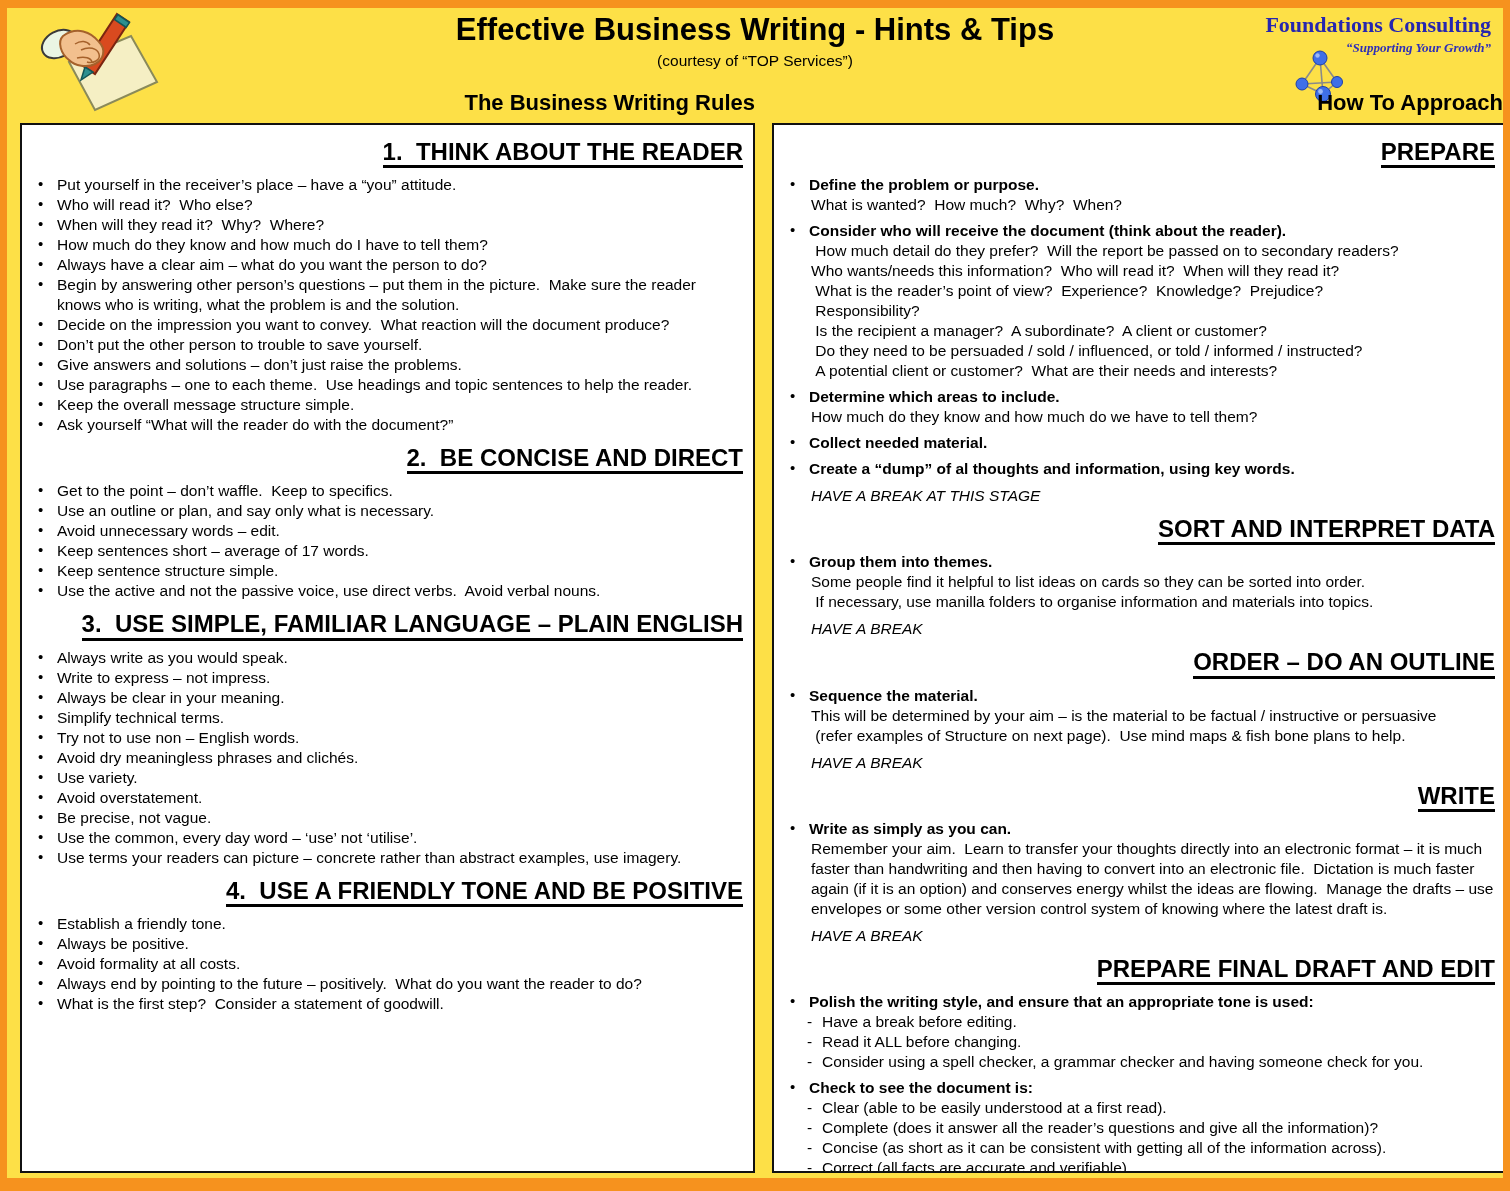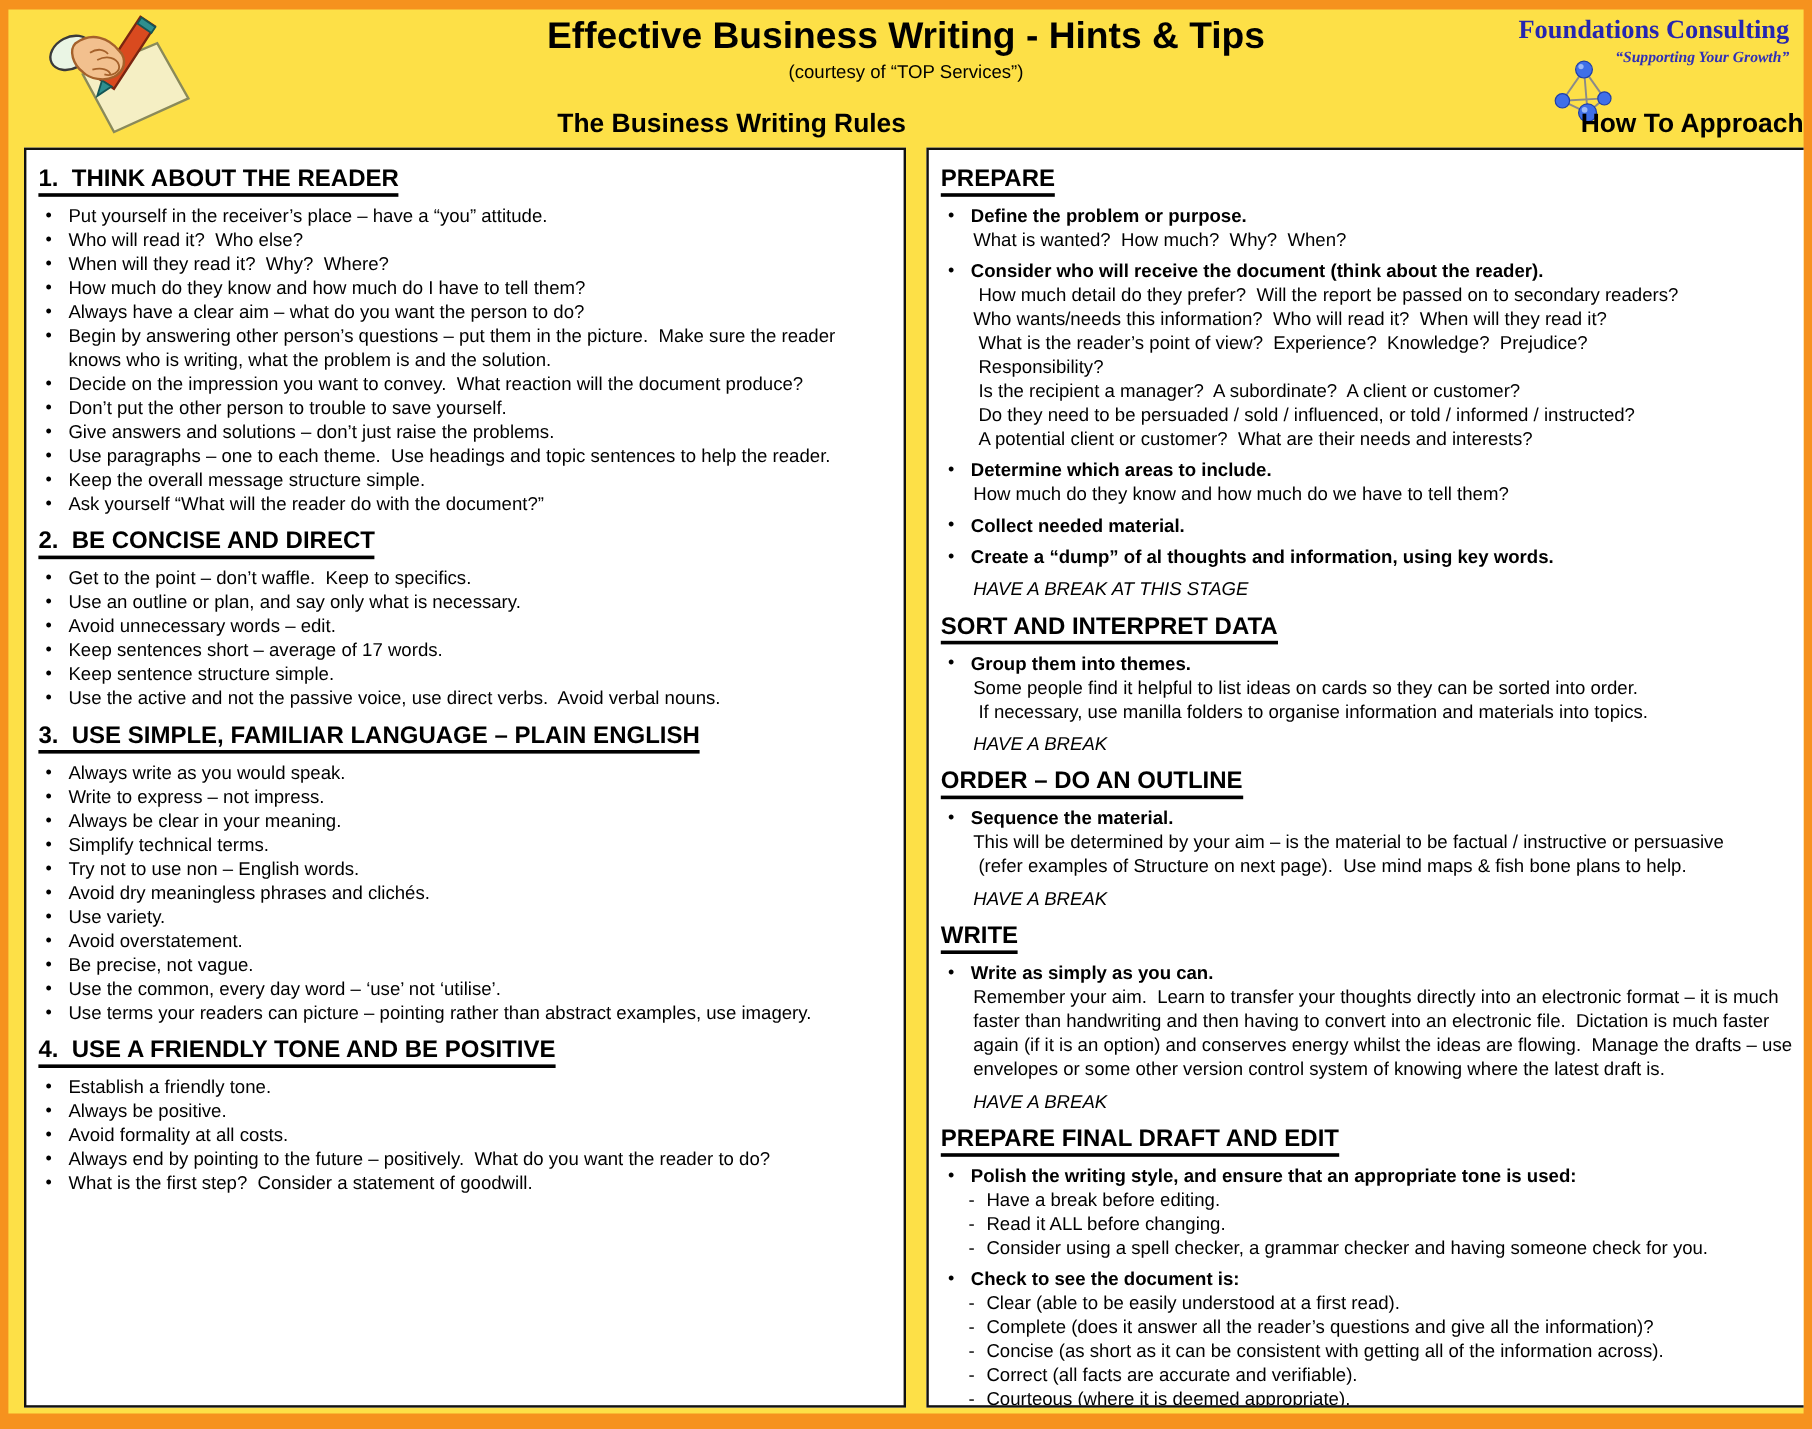--- a/index.html
+++ b/index.html
@@ -40,22 +40,23 @@
   
   .box {
     position:absolute; top:115px; height:1050px; box-sizing:border-box;
     border:2px solid #111; background:#fff; overflow:hidden;
     padding:4px 10px 0 8px;
   }
   .box.left  { left:13px;  width:735px; }
   .box.right { left:765px; width:735px; }
   
   .sec-heading {
-    font-size:20px; font-weight:bold; margin:9px 0 7px 2px;
+    font-size:24px; font-weight:bold; margin:9px 0 7px 2px;
     white-space:pre-wrap;
+    text-align:right;
   }
   .sec-heading .hl { border-bottom:3px solid #000; padding-bottom:1px; display:inline-block; line-height:1.05; }
   .item {
     position:relative; font-size:15.5px; line-height:20px;
     white-space:pre-wrap;
   }
   .item .txt { display:block; }
   .item.bullet { padding-left:27px; }
   .item.bullet > .marker { position:absolute; left:8px; top:-1px; font-size:15px; }
   .item.dash { padding-left:40px; }
@@ -145,21 +146,21 @@
       <div class="item bullet"><span class="marker">•</span><span class="txt">Always write as you would speak.</span></div>
       <div class="item bullet"><span class="marker">•</span><span class="txt">Write to express – not impress.</span></div>
       <div class="item bullet"><span class="marker">•</span><span class="txt">Always be clear in your meaning.</span></div>
       <div class="item bullet"><span class="marker">•</span><span class="txt">Simplify technical terms.</span></div>
       <div class="item bullet"><span class="marker">•</span><span class="txt">Try not to use non – English words.</span></div>
       <div class="item bullet"><span class="marker">•</span><span class="txt">Avoid dry meaningless phrases and clichés.</span></div>
       <div class="item bullet"><span class="marker">•</span><span class="txt">Use variety.</span></div>
       <div class="item bullet"><span class="marker">•</span><span class="txt">Avoid overstatement.</span></div>
       <div class="item bullet"><span class="marker">•</span><span class="txt">Be precise, not vague.</span></div>
       <div class="item bullet"><span class="marker">•</span><span class="txt">Use the common, every day word – ‘use’ not ‘utilise’.</span></div>
-      <div class="item bullet"><span class="marker">•</span><span class="txt">Use terms your readers can picture – pointing rather than abstract examples, use imagery.</span></div>
+      <div class="item bullet"><span class="marker">•</span><span class="txt">Use terms your readers can picture – concrete rather than abstract examples, use imagery.</span></div>
       <div class="sec-heading"><span class="hl">4.  USE A FRIENDLY TONE AND BE POSITIVE</span></div>
       <div class="item bullet"><span class="marker">•</span><span class="txt">Establish a friendly tone.</span></div>
       <div class="item bullet"><span class="marker">•</span><span class="txt">Always be positive.</span></div>
       <div class="item bullet"><span class="marker">•</span><span class="txt">Avoid formality at all costs.</span></div>
       <div class="item bullet"><span class="marker">•</span><span class="txt">Always end by pointing to the future – positively.  What do you want the reader to do?</span></div>
       <div class="item bullet"><span class="marker">•</span><span class="txt">What is the first step?  Consider a statement of goodwill.</span></div>
     </div>
   <div class="box right right-col" id="right-box">
       <div class="sec-heading"><span class="hl">PREPARE</span></div>
       <div class="item bullet bold"><span class="marker">•</span><span class="txt">Define the problem or purpose.</span></div>

